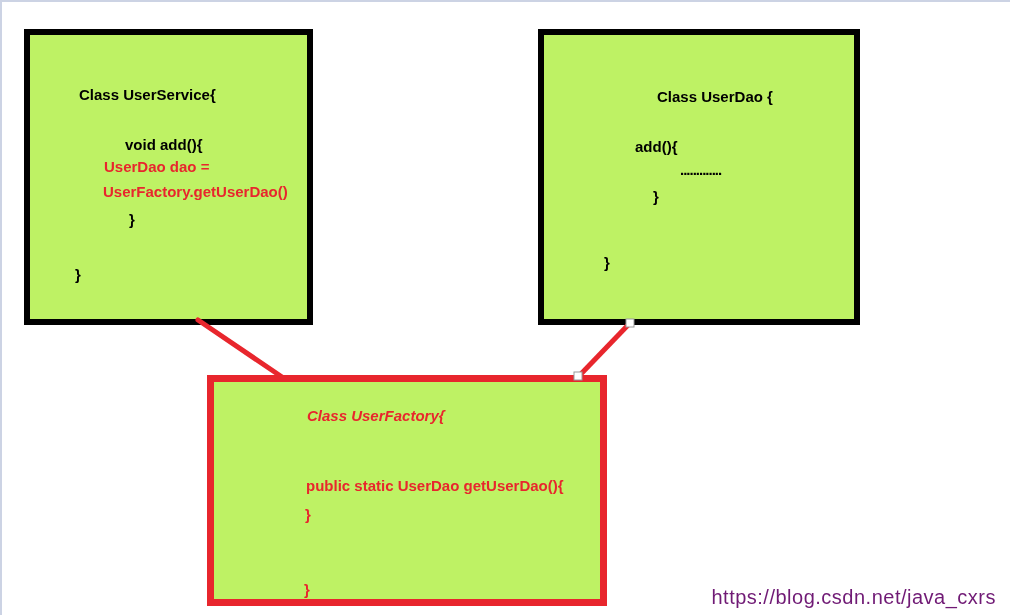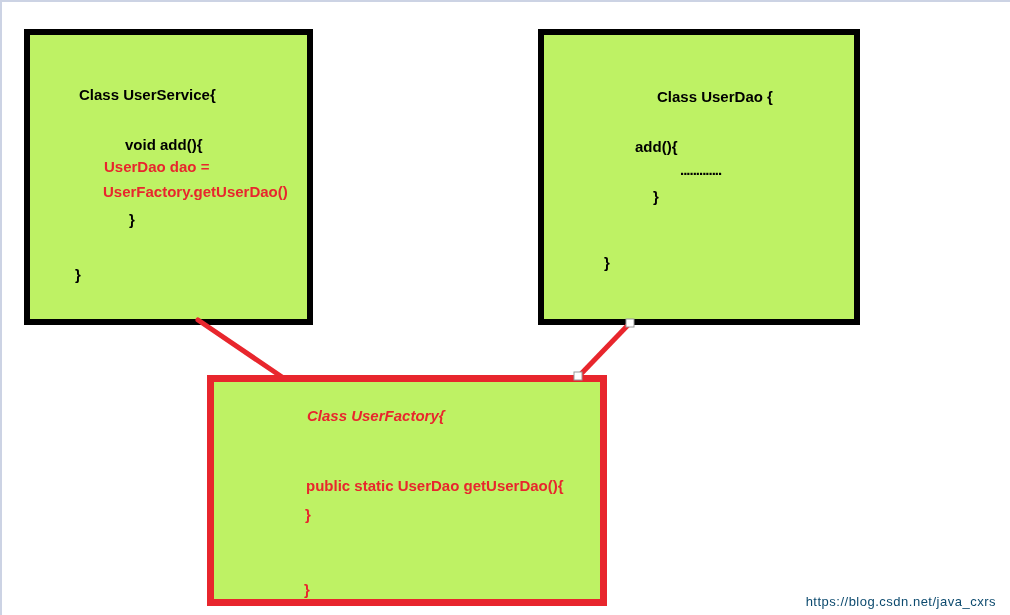--- a/index.html
+++ b/index.html
@@ -54,23 +54,23 @@
     top: 0;
     width: 1010px;
     height: 615px;
     pointer-events: none;
   }
 
   .watermark {
     position: absolute;
     right: 14px;
     bottom: 6px;
-    font-size: 13px;
+    font-size: 20px;
     font-weight: normal;
-    color: #0c4a6e;
+    color: #701a75;
     letter-spacing: 0.5px;
   }
 </style>
 </head>
 <body>
 
 <div class="canvas">
 
   <div id="userservice-box" class="class-box box-black">
     <div class="code-line" style="left:49px; top:50px;">Class UserService{</div>

